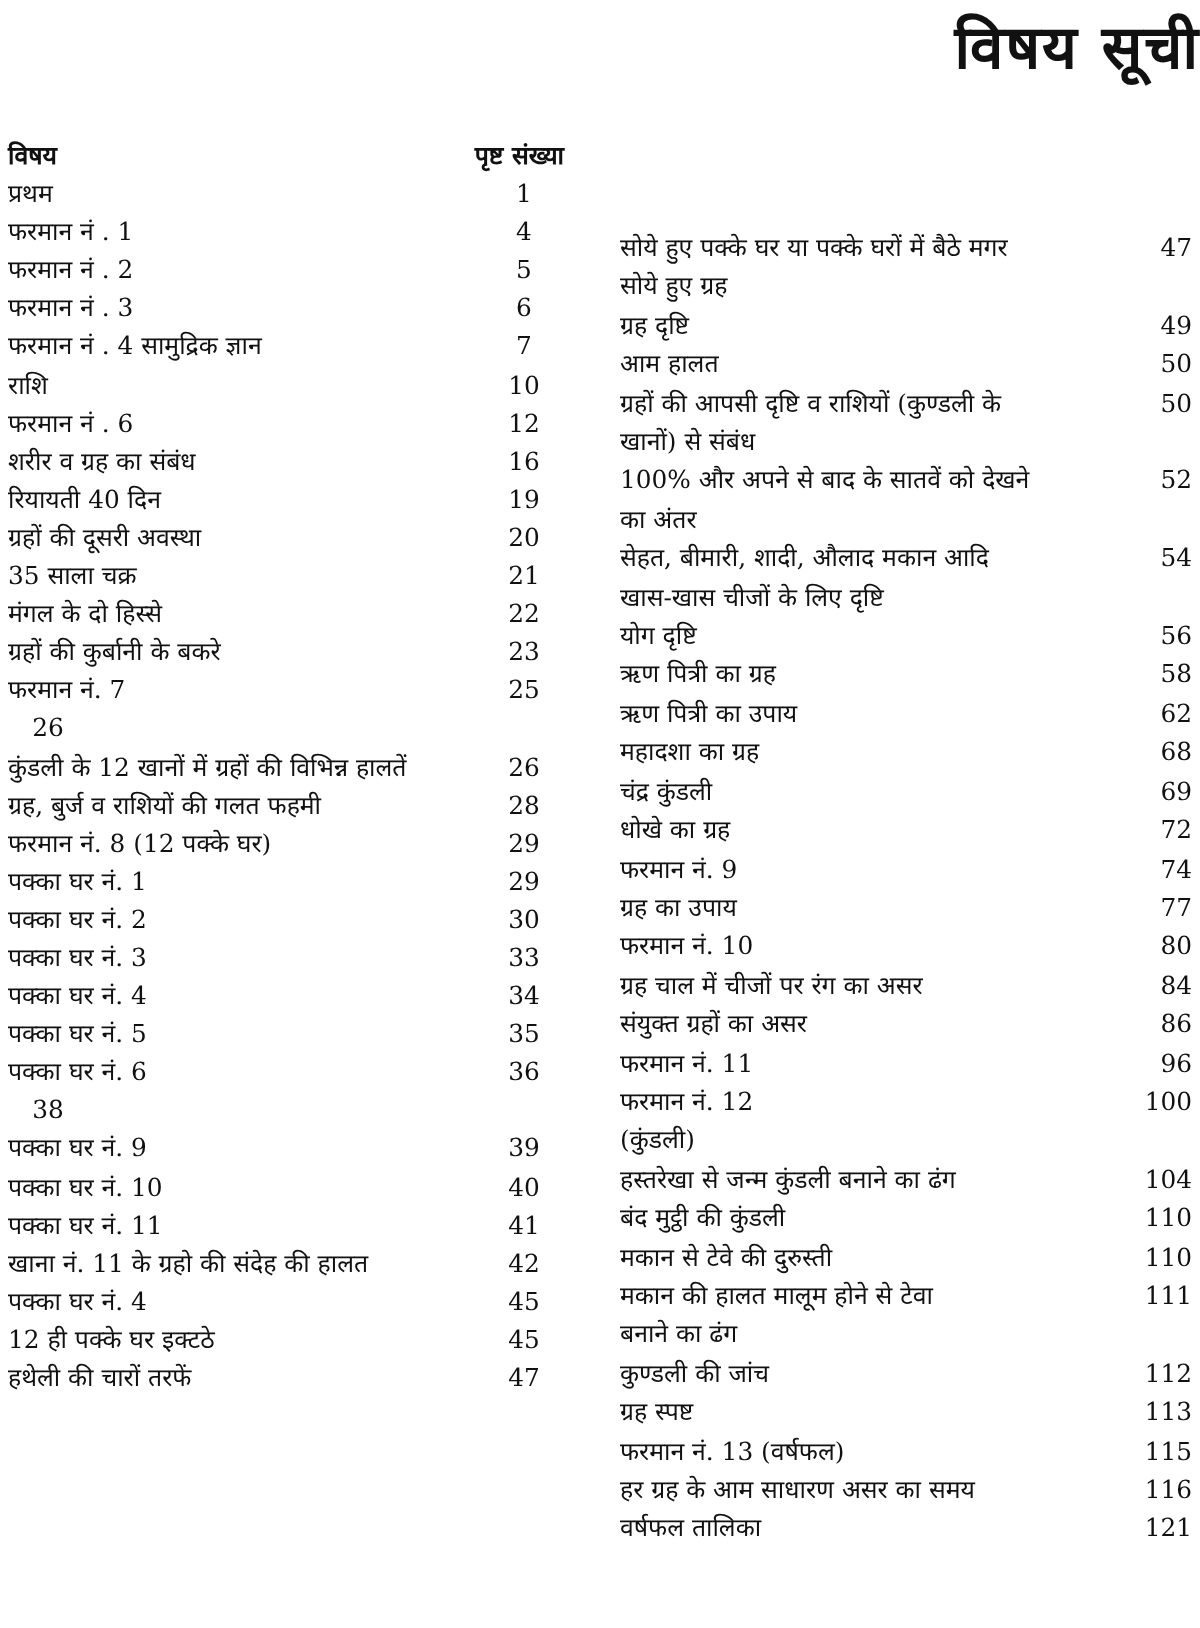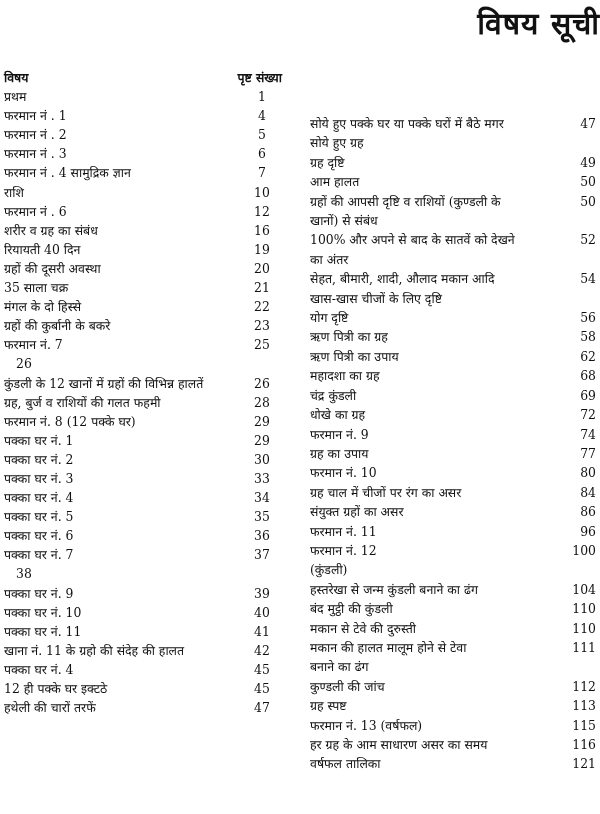--- a/index.html
+++ b/index.html
@@ -129,24 +129,20 @@
       </div>
       <div class="row">
         <span class="t">पक्का घर नं. 5</span>
         <span class="p">35</span>
       </div>
       <div class="row">
         <span class="t">पक्का घर नं. 6</span>
         <span class="p">36</span>
       </div>
       <div class="row">
-        <span class="t">पक्का घर नं. 7</span>
-        <span class="p">37</span>
-      </div>
-      <div class="row">
         <span class="p">38</span>
       </div>
       <div class="row">
         <span class="t">पक्का घर नं. 9</span>
         <span class="p">39</span>
       </div>
       <div class="row">
         <span class="t">पक्का घर नं. 10</span>
         <span class="p">40</span>
       </div>

